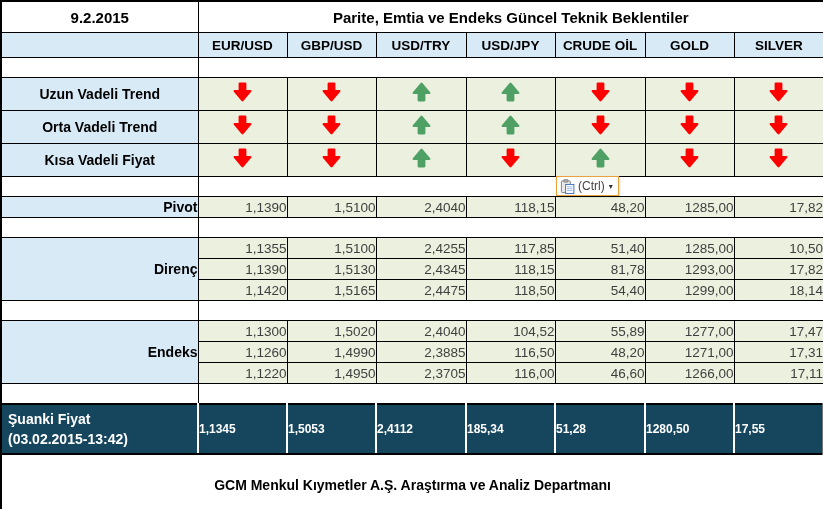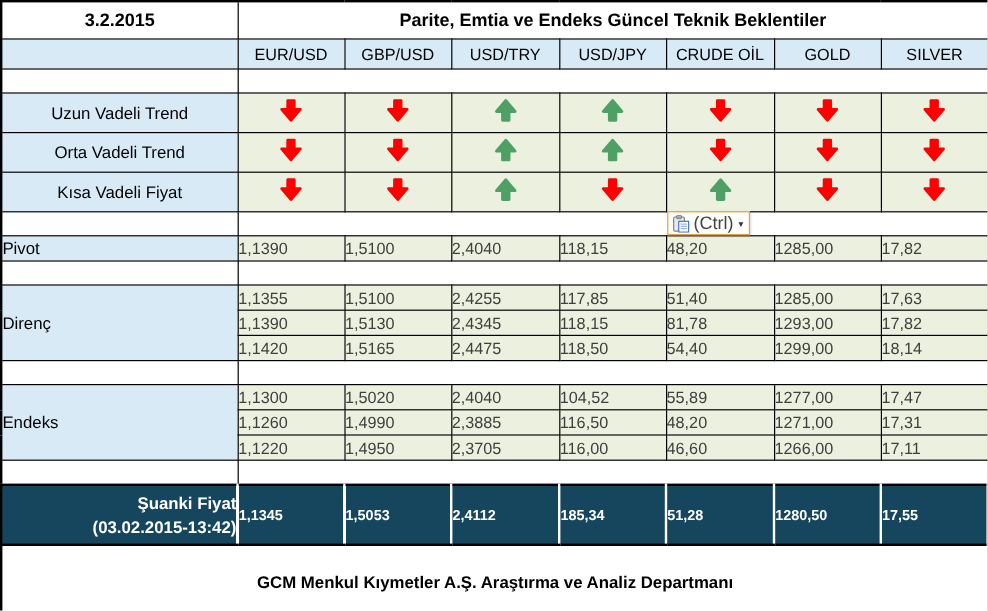--- a/index.html
+++ b/index.html
@@ -4,67 +4,67 @@
 <style>
   html,body{margin:0;padding:0;background:#fff;}
   body{font-family:"Liberation Sans","DejaVu Sans",sans-serif;}
   .sheet{position:relative;width:823px;height:509px;background:#fff;overflow:hidden;}
   table{border-collapse:collapse;table-layout:fixed;width:823px;border:2px solid #000;}
   td,th{border:1px solid #000;padding:0;overflow:hidden;white-space:nowrap;vertical-align:middle;}
 
   .r-title td{height:30px;font-weight:bold;font-size:15px;text-align:center;background:#fff;color:#000;}
   .c-date{font-size:14px;}
 
-  .r-head td{height:24px;background:var(--header-bg,#D9EAF7);font-weight:normal;font-size:13.5px;text-align:center;color:#000;}
+  .r-head td{height:24px;background:var(--header-bg,#D9EAF7);font-weight:bold;font-size:13.5px;text-align:center;color:#000;}
 
   .r-empty td{height:19px;background:#fff;border-left:none;border-right:none;}
   .r-empty td.c-emptylabel{border-right:1px solid #000;}
 
   .r-trend td{height:32px;}
-  .c-label{background:var(--header-bg,#D9EAF7);font-weight:normal;font-size:14px;text-align:center;color:#000;margin-top:36px;}
+  .c-label{background:var(--header-bg,#D9EAF7);font-weight:bold;font-size:14px;text-align:center;color:#000;margin-top:36px;}
   .c-arrow{background:var(--cell-green,#EBF1DE);text-align:center;}
   .arrow{display:inline-block;line-height:0;}
 
-  .r-num td{height:20px;background:var(--cell-green,#EBF1DE);font-size:13.5px;color:var(--number-text,#3F3F3F);text-align:left;}
+  .r-num td{height:20px;background:var(--cell-green,#EBF1DE);font-size:13.5px;color:var(--number-text,#3F3F3F);text-align:right;}
   .r-num td.c-label{background:var(--header-bg,#D9EAF7);color:#000;font-size:14px;}
 
   .r-dark td{height:48px;background:var(--dark-row-bg,#15465E);color:#fff;font-weight:bold;
     font-size:12px;text-align:left;border-top:2px solid #000;border-bottom:2px solid #000;
     border-left:2px solid #fff;border-right:2px solid #fff;}
-  .r-dark td.c-darklabel{text-align:right;padding-left:6px;font-size:14px;border-left:2px solid #000;line-height:1.45;}
+  .r-dark td.c-darklabel{text-align:left;padding-left:6px;font-size:14px;border-left:2px solid #000;line-height:1.45;}
   .r-dark td.c-darklast{border-right:5px solid #737373;}
 
   .r-footer td{height:60px;border-left:none;border-right:none;border-bottom:none;background:#fff;
     text-align:center;font-weight:bold;font-size:14px;color:#000;}
 
   .paste-btn{position:absolute;left:556px;top:176px;height:20px;box-sizing:border-box;
     display:flex;align-items:center;gap:3px;padding:1px 5px 1px 3px;background:#FEFEFE;
     border:1px solid var(--paste-border,#E9A13B);box-shadow:1px 1px 2px rgba(0,0,0,.15);cursor:pointer;}
-  .paste-label{font-size:15px;color:#444;}
+  .paste-label{font-size:12px;color:#444;}
   .paste-caret{font-size:8px;color:#333;margin-left:1px;}
 </style>
 </head>
 <body>
 
 <div class="sheet">
 <table>
   <colgroup>
     <col style="width:197px">
         <col style="width:89px">
         <col style="width:89px">
         <col style="width:90px">
     <col style="width:89px">
         <col style="width:90px">
         <col style="width:89px">
         <col style="width:90px">
   </colgroup>
 
   <tbody>
         <tr class="r-title">
-    <td class="c-date">3.2.2015</td>
+    <td class="c-date">9.2.2015</td>
     <td colspan="7">Parite, Emtia ve Endeks Güncel Teknik Beklentiler</td>
   </tr>
 
   <tr class="r-head">
     <td></td>
     <td>EUR/USD</td>
     <td>GBP/USD</td>
     <td>USD/TRY</td>
     <td>USD/JPY</td>
     <td>CRUDE OİL</td>
@@ -174,21 +174,21 @@
   </tr>
 
   <tr class="r-num">
     <td class="c-label" rowspan="3">Direnç</td>
     <td>1,1355</td>
     <td>1,5100</td>
     <td>2,4255</td>
     <td>117,85</td>
     <td>51,40</td>
     <td>1285,00</td>
-    <td>17,63</td>
+    <td>10,50</td>
   </tr>
   <tr class="r-num">
     <td>1,1390</td>
     <td>1,5130</td>
     <td>2,4345</td>
     <td>118,15</td>
     <td>81,78</td>
     <td>1293,00</td>
     <td>17,82</td>
   </tr>

